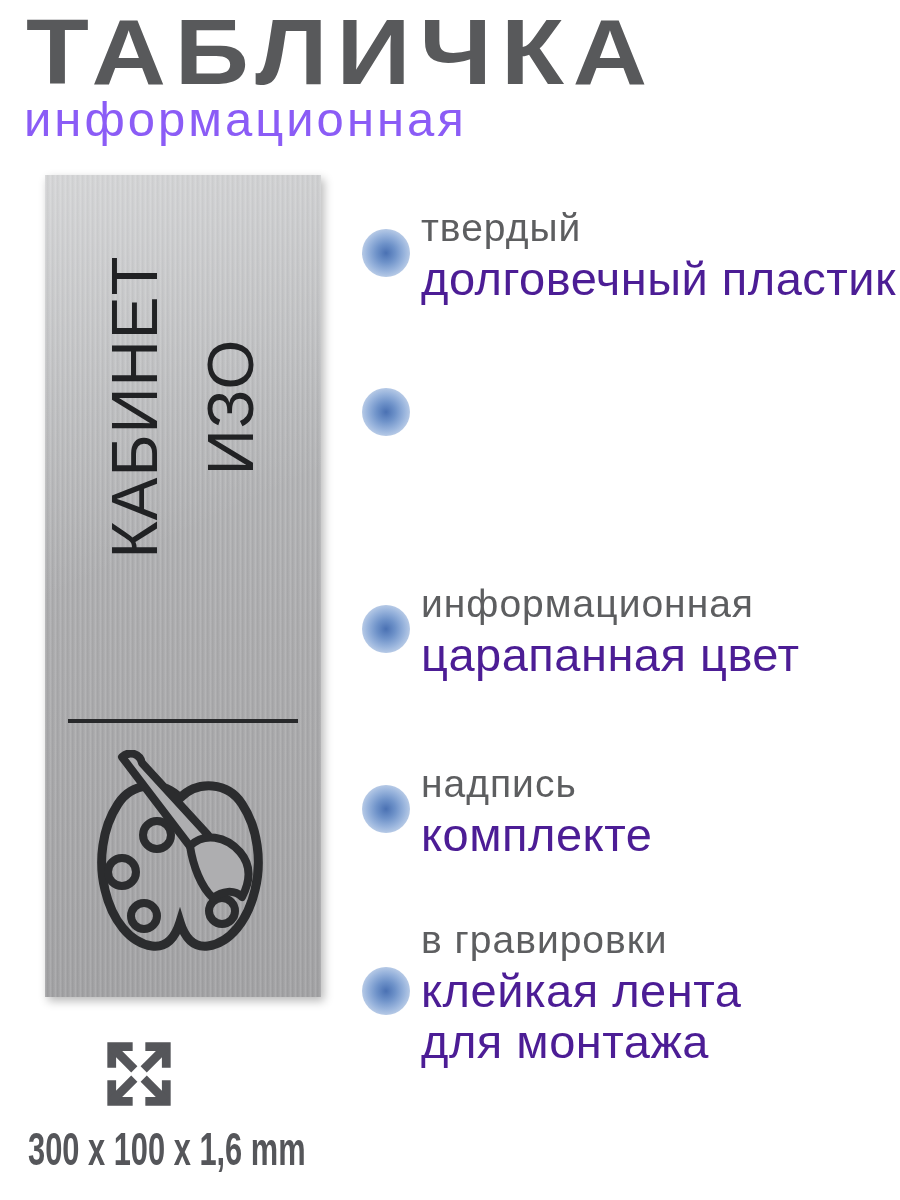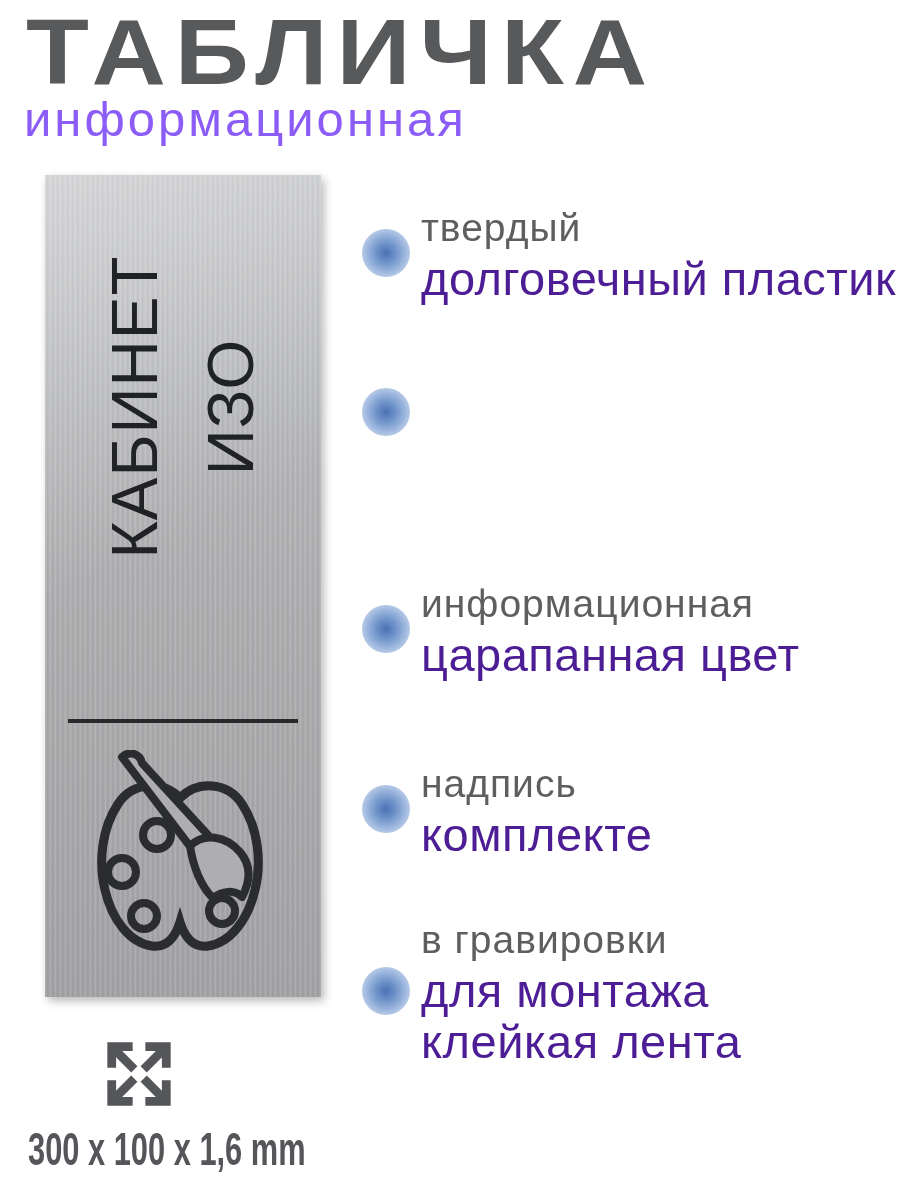--- a/index.html
+++ b/index.html
@@ -139,22 +139,22 @@
     <div class="ft">
       <div class="line-reg">надпись</div>
       <div class="line-bold">комплекте</div>
     </div>
   </div>
 
   <div class="feature" style="top:914px">
     <span class="dot"></span>
     <div class="ft">
       <div class="line-reg">в гравировки</div>
+      <div class="line-bold">клейкая лента</div>
       <div class="line-bold">для монтажа</div>
-      <div class="line-bold">клейкая лента</div>
     </div>
   </div>
 
   <svg class="size-icon" width="76" height="76" viewBox="0 0 78 78" fill="none" stroke="#55565a" stroke-width="9" stroke-linecap="square" stroke-linejoin="miter">
     <path d="M 28,11 L 11,11 L 11,28"></path>
       <path d="M 15,15 L 31,31"></path>
     <path d="M 50,11 L 67,11 L 67,28"></path>
       <path d="M 63,15 L 47,31"></path>
     <path d="M 11,50 L 11,67 L 28,67"></path>
       <path d="M 15,63 L 31,47"></path>

